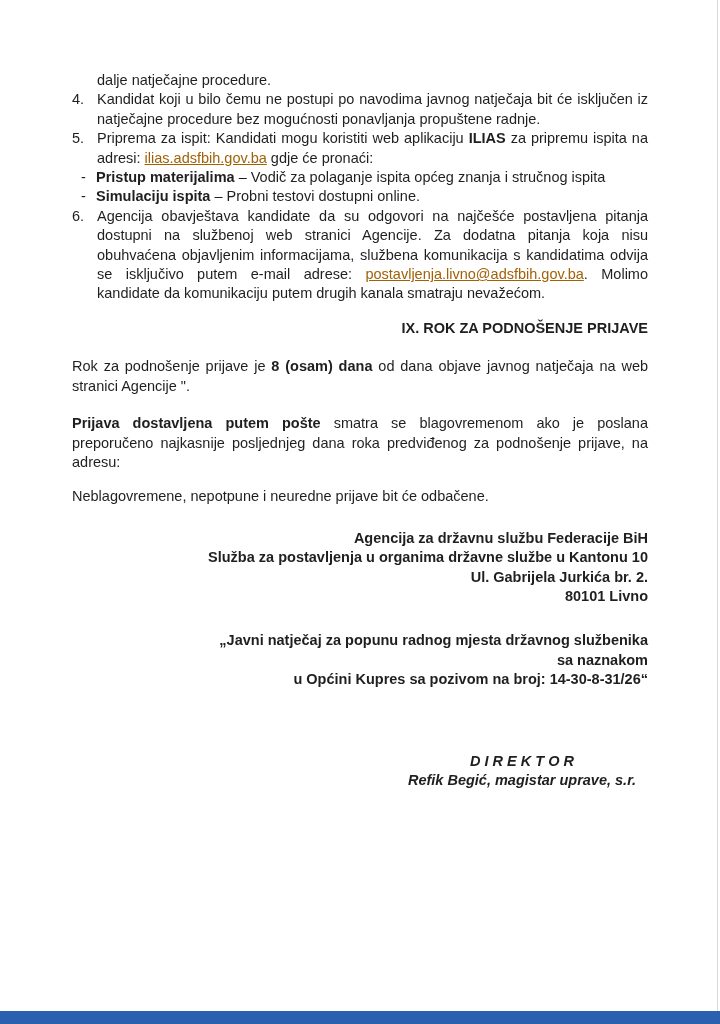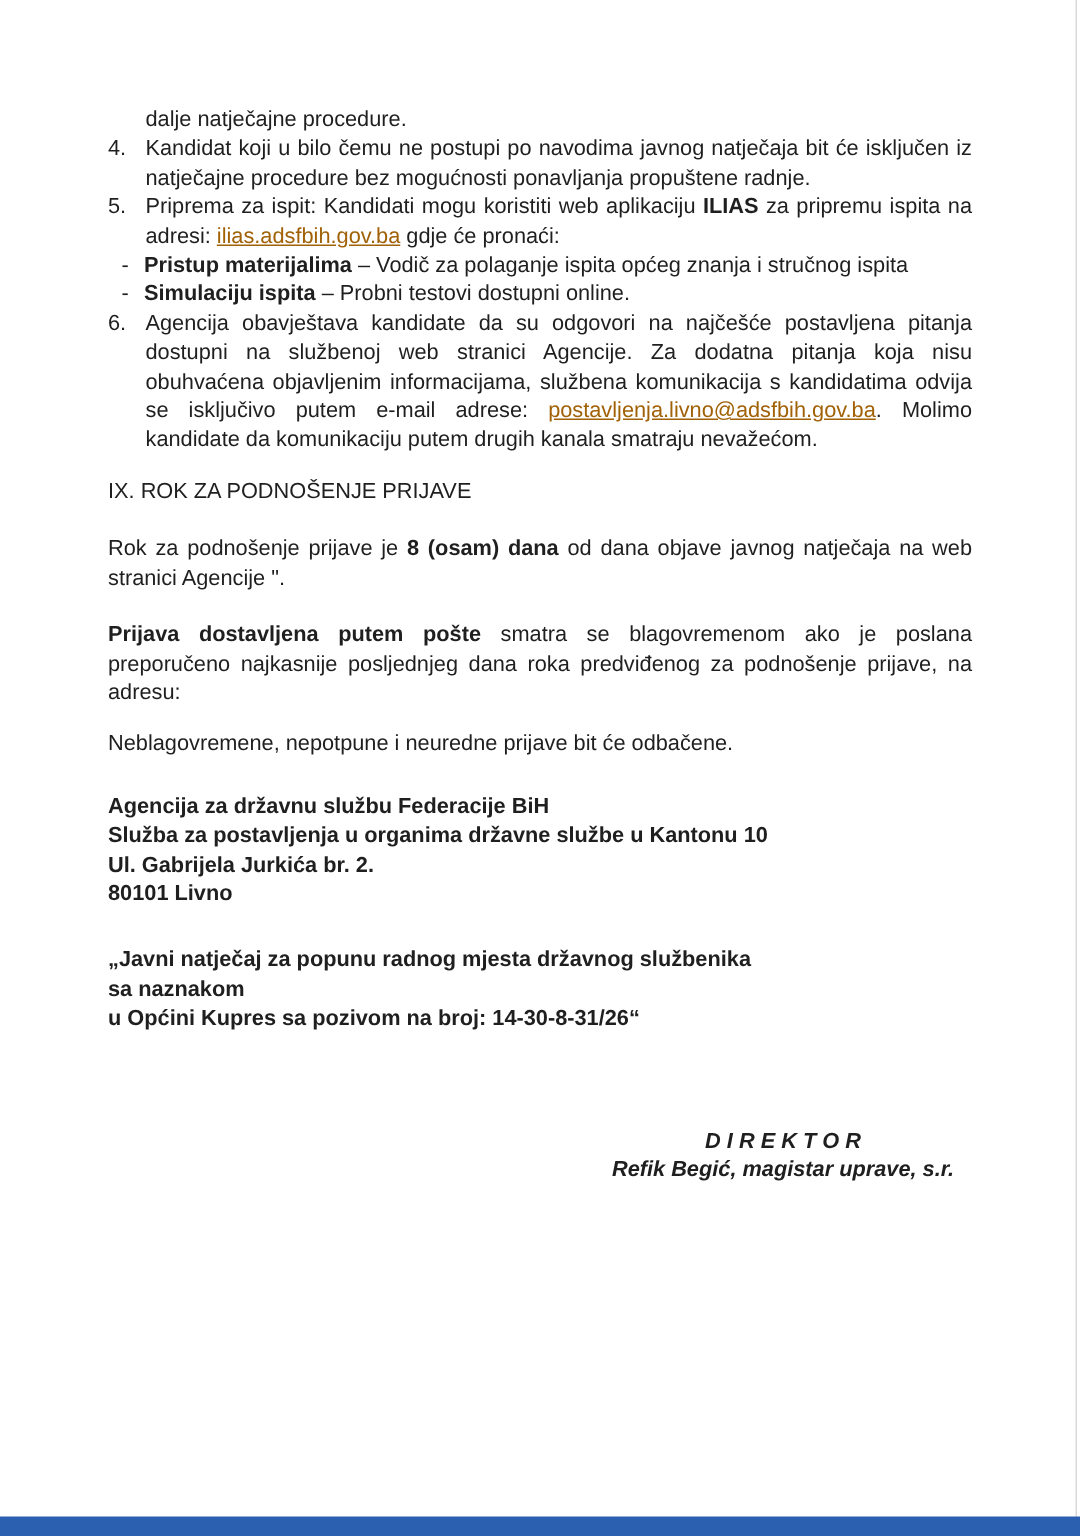--- a/index.html
+++ b/index.html
@@ -24,30 +24,31 @@
   .justify { text-align: justify; }
   .indented { margin-left: 25px; }
   .list-row { display: flex; }
   .num-col { width: 25px; flex: 0 0 25px; }
   .item-text { flex: 1; text-align: justify; }
   .sub-row { display: flex; margin-left: 9px; }
   .dash-col { width: 15px; flex: 0 0 15px; }
   .sub-text { flex: 1; }
   .sub-row b, .bold { font-weight: bold; }
   .heading {
-    font-weight: normal;
+    font-weight: bold;
     margin-top: 15px;
+    text-align: right;
   }
   .gap-19 { margin-top: 19px; }
   .gap-15 { margin-top: 15px; }
   .gap-18 { margin-top: 18px; }
   .gap-22 { margin-top: 22px; }
   .gap-25 { margin-top: 25px; }
   .center-block {
-    text-align: left;
+    text-align: right;
     font-weight: bold;
   }
   .signature {
     width: 300px;
     margin-left: 300px;
     margin-top: 62px;
     text-align: center;
     font-weight: bold;
     font-style: italic;
   }

